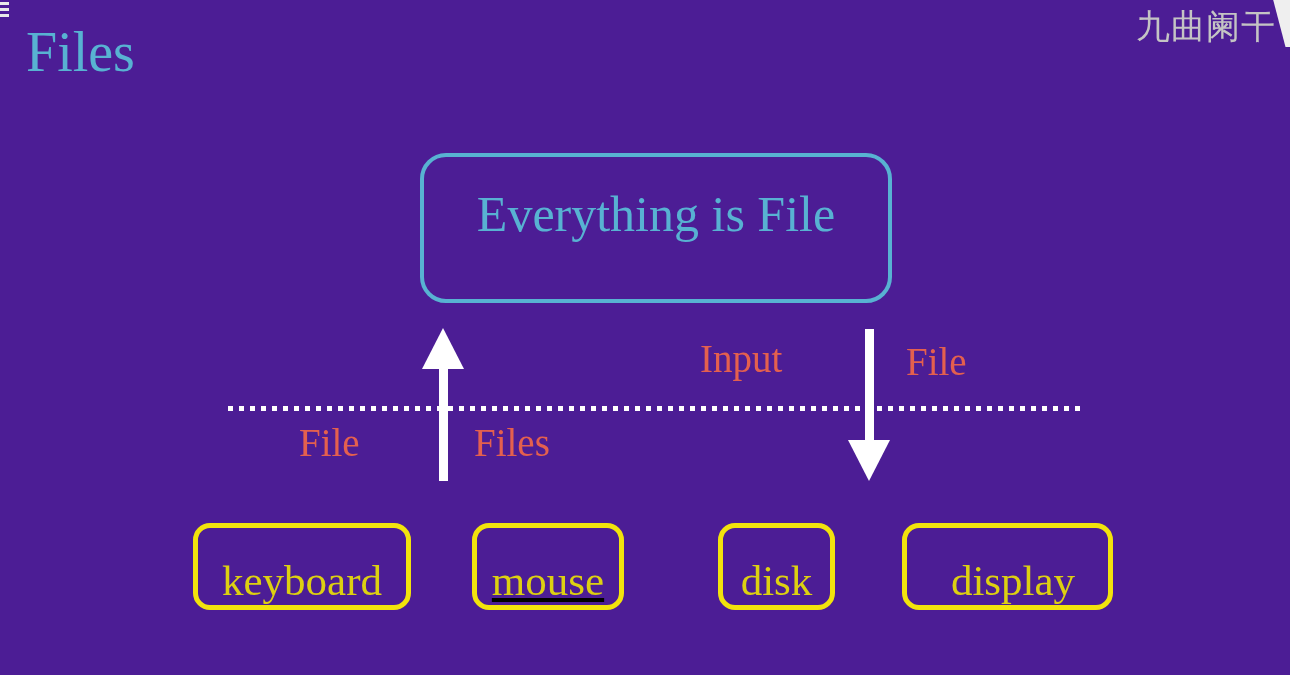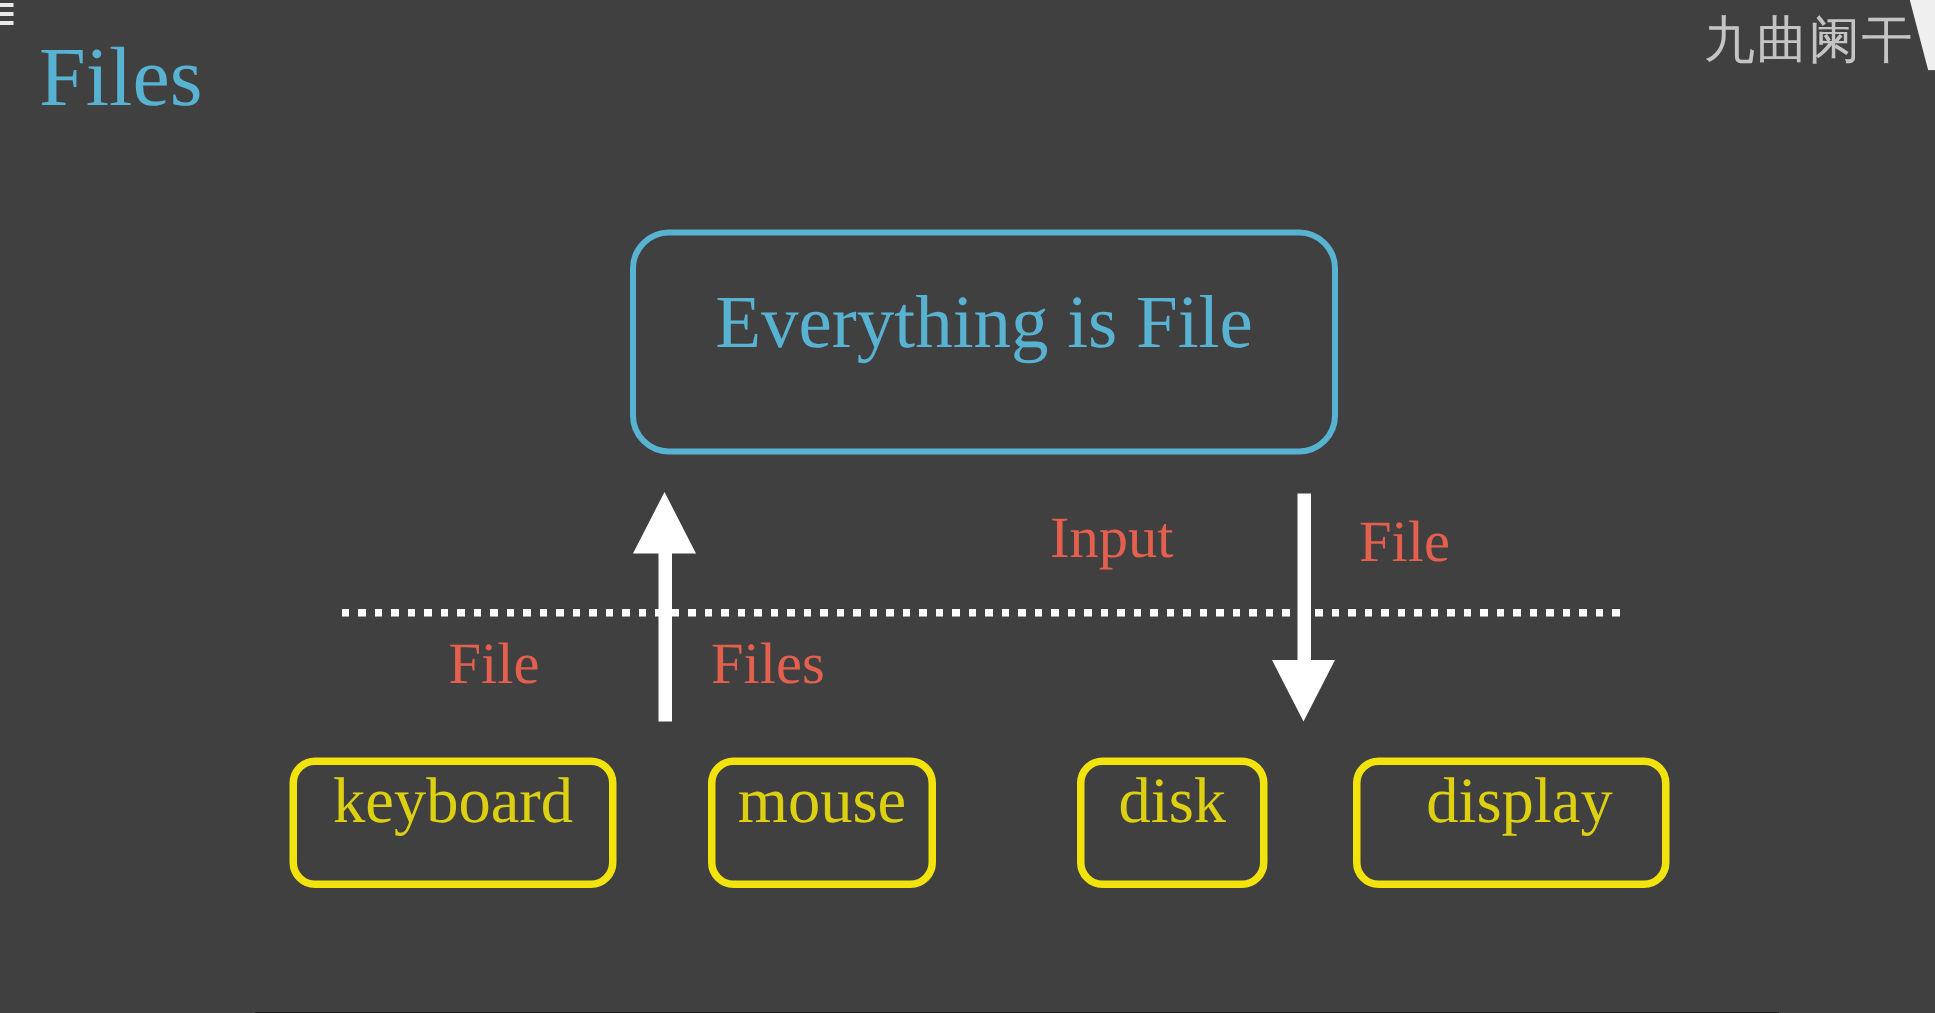--- a/index.html
+++ b/index.html
@@ -1,17 +1,17 @@
 <!DOCTYPE html>
 <html><head>
 <meta charset="utf-8">
 <style>
   html,body{margin:0;padding:0;background:#000;}
   .stage{
-    position:relative;width:1290px;height:675px;background:#404040;overflow:hidden;
+    position:relative;width:1290px;height:675px;background:#4c1d95;overflow:hidden;
     font-family:"Liberation Serif","DejaVu Serif",serif;
   }
 
   
   .corner-artifact{
     position:absolute;left:0px;top:2px;width:9px;height:15px;
     background:repeating-linear-gradient(#e9e9e9 0 3px,transparent 3px 6px);
   }
 
   
@@ -63,28 +63,28 @@
 
   
   .flow-label{position:absolute;font-size:39px;color:#e4604e;line-height:1;white-space:nowrap;}
   .label-read{left:299px;top:423px;}
   .label-input{left:474px;top:423px;}
   .label-output{left:700px;top:339px;}
   .label-write{left:906px;top:342px;}
 
   
   .device-box{
-    position:absolute;top:505px;height:87px;box-sizing:border-box;
+    position:absolute;top:523px;height:87px;box-sizing:border-box;
     border:5px solid #f2e30c;border-radius:17px;
-    display:flex;align-items:flex-start;justify-content:center;
+    display:flex;align-items:flex-end;justify-content:center;
   }
   .device-label{font-size:43px;color:#ddd011;white-space:nowrap;}
   .device-keyboard{left:193px;width:218px;}
-  .device-mouse{left:472px;width:152px;}
-  .device-disk{left:718px;width:127px;}
+  .device-mouse{left:472px;width:152px;text-decoration:underline;}
+  .device-disk{left:718px;width:117px;}
   .device-display{left:902px;width:211px;padding-left:11px;}
 </style>
 </head>
 <body>
 
 <div class="stage">
 
   <div class="corner-artifact"></div>
 
   <div class="page-title">Files</div>

